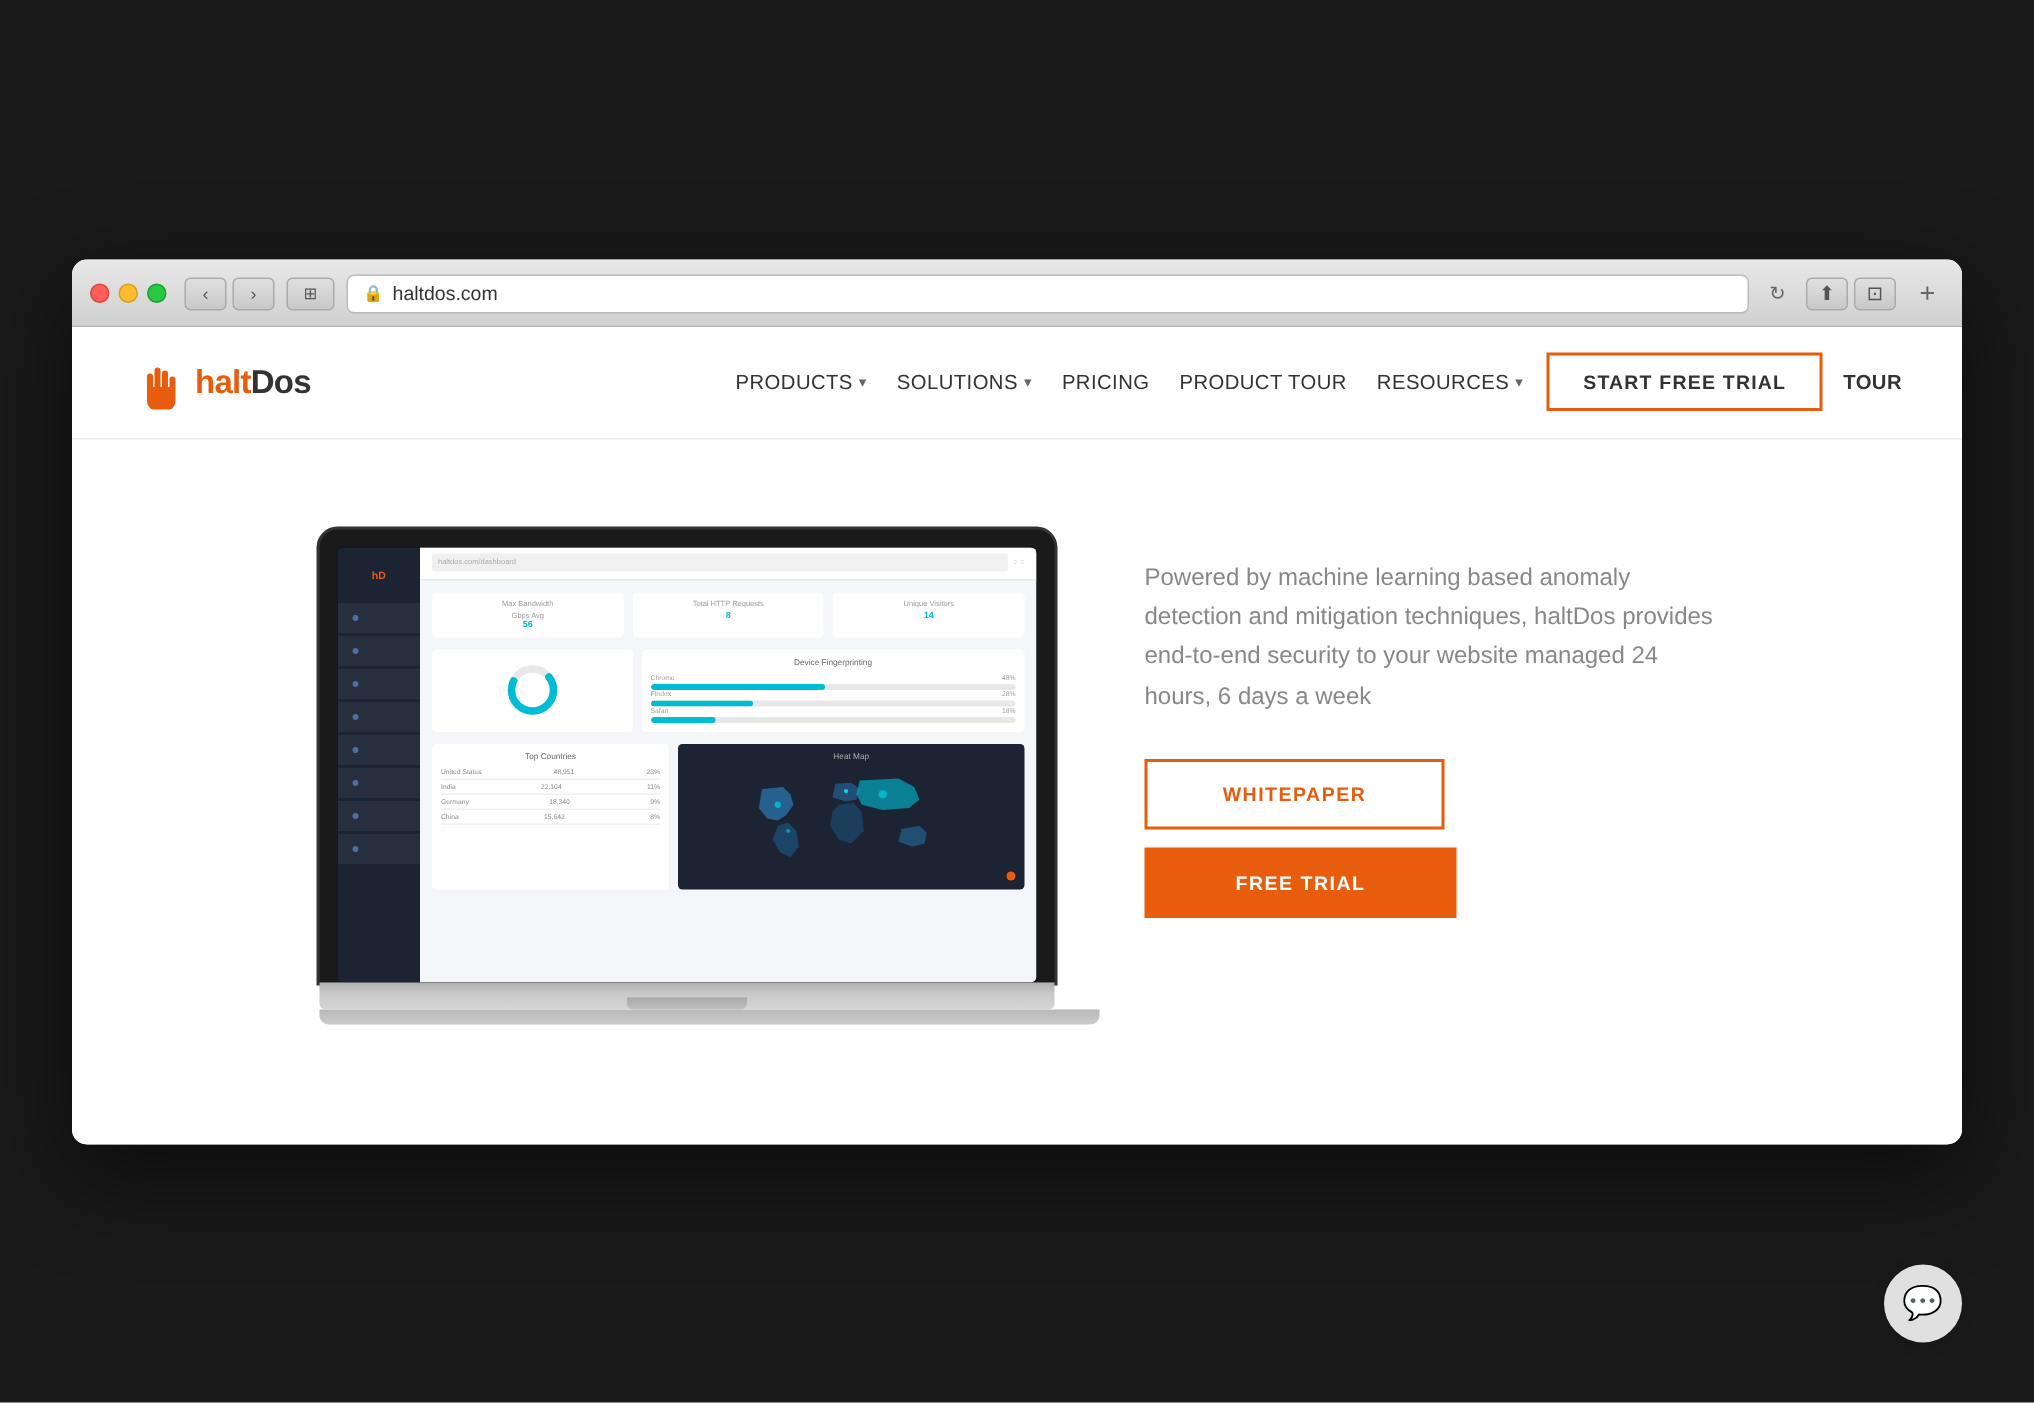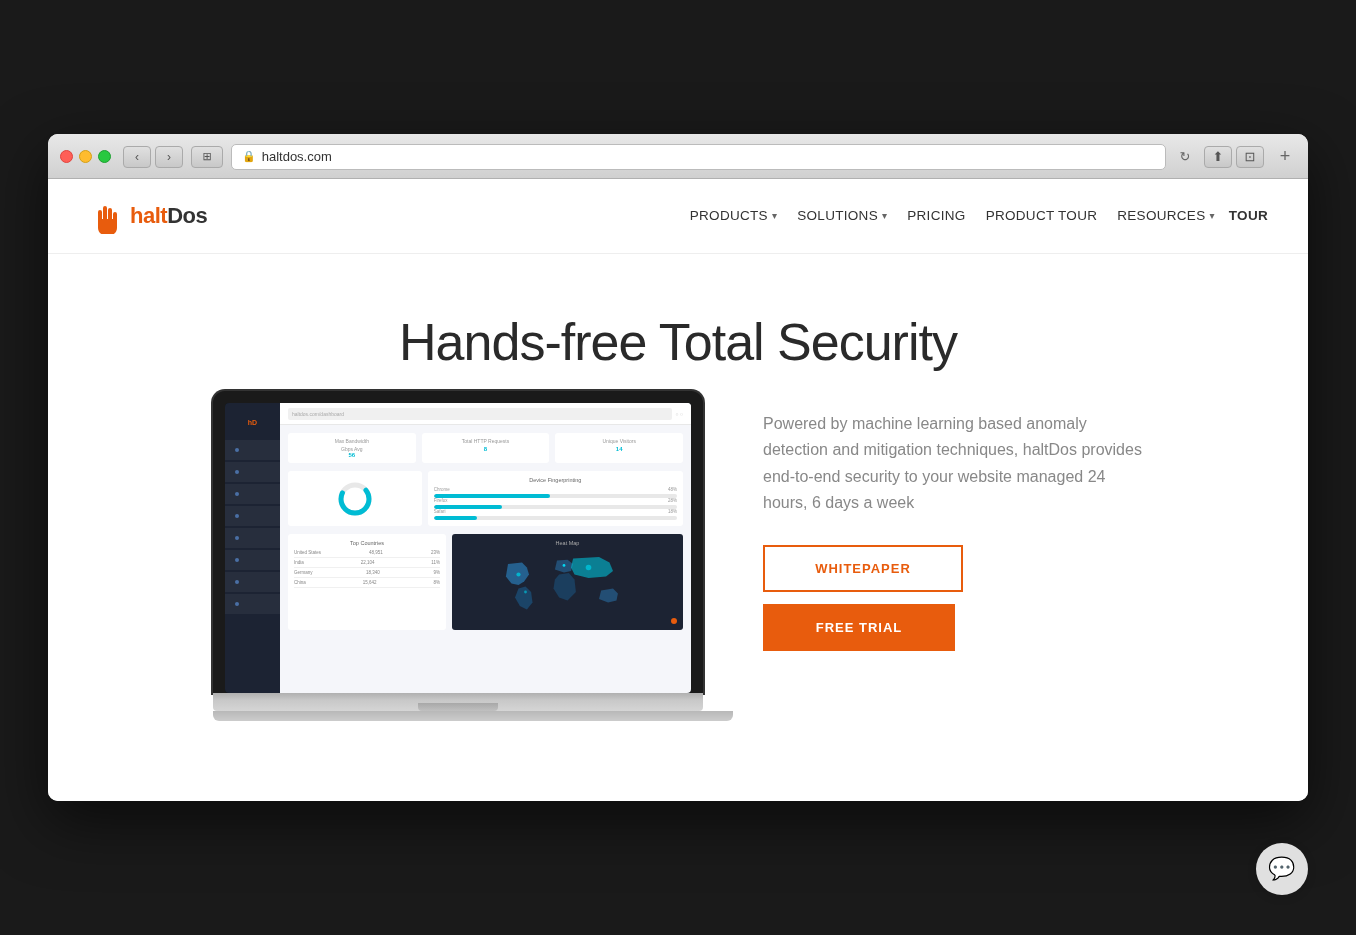--- a/index.html
+++ b/index.html
@@ -581,21 +581,21 @@
       font-size: 13px;
       font-weight: 700;
       letter-spacing: 1px;
       text-align: center;
       cursor: pointer;
       margin-bottom: 12px;
     }
 
     .btn-free-trial {
       display: block;
-      width: 192px;
+      width: 208px;
       padding: 16px 20px;
       background: #e85c0d;
       color: #fff;
       border: none;
       font-size: 13px;
       font-weight: 700;
       letter-spacing: 1px;
       text-align: center;
       cursor: pointer;
     }
@@ -686,25 +686,25 @@
             </a>
           </li>
         <li>
             <a class="nav-link">
               <span>RESOURCES</span>
               <span class="chevron">▾</span>
             </a>
           </li>
       </ul>
 
+      <button class="nav-cta">START FREE TRIAL</button>
       <span class="nav-login">TOUR</span>
     </nav>
 
     <section class="hero">
-      <h1 class="hero-title">Hands-free Total Security</h1>
 
       <div class="hero-content">
 
         <div class="laptop-wrapper">
           <div class="laptop">
             <div class="laptop-screen-outer">
               <div class="laptop-screen-inner">
 
                 <div class="dashboard">
 

